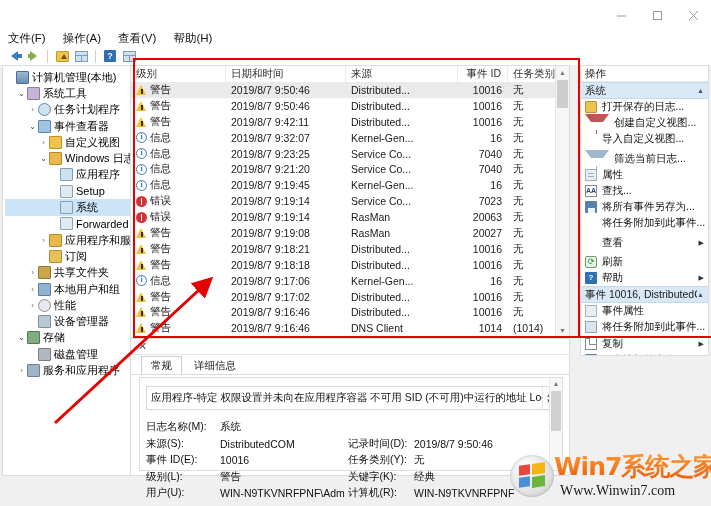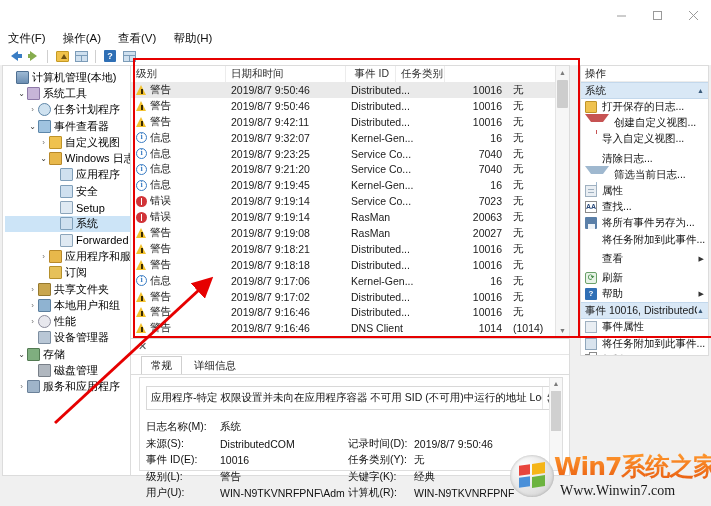--- a/index.html
+++ b/index.html
@@ -261,25 +261,20 @@
           <span class="ticon ic-winlog"></span>
           <span class="tlabel">Windows 日志</span>
         </div>
         <div class="tnode" style="padding-left: 44px;">
           <span class="chev"></span>
           <span class="ticon ic-logblue"></span>
           <span class="tlabel">应用程序</span>
         </div>
         <div class="tnode" style="padding-left: 44px;">
           <span class="chev"></span>
-          <span class="ticon ic-logblue"></span>
-          <span class="tlabel">安全</span>
-        </div>
-        <div class="tnode" style="padding-left: 44px;">
-          <span class="chev"></span>
           <span class="ticon ic-log"></span>
           <span class="tlabel">Setup</span>
         </div>
         <div class="tnode sel" style="padding-left: 44px;">
           <span class="chev"></span>
           <span class="ticon ic-logblue"></span>
           <span class="tlabel">系统</span>
         </div>
         <div class="tnode" style="padding-left: 44px;">
           <span class="chev"></span>
@@ -333,20 +328,21 @@
         </div>
       </div>
   </div>
 
   <div class="midpane">
 
     <div class="listwrap">
       <div class="lhead" id="listHead">
           <div class="hc" style="width: 95px; flex: 0 0 95px;">级别</div>
           <div class="hc" style="width: 120px; flex: 0 0 120px;">日期和时间</div>
+          <div class="hc" style="width: 112px; flex: 0 0 112px;">来源</div>
           <div class="hc num" style="width: 50px; flex: 0 0 50px;">事件 ID</div>
           <div class="hc" style="width: 49px; flex: 0 0 49px;">任务类别</div>
         </div>
       <div class="lbody" id="listBody">
           <div class="lrow sel">
             <div class="cell" style="flex: 0 0 95px;">
               <span class="sev-warn"></span>
               <span>警告</span>
             </div>
             <div class="cell" style="flex: 0 0 120px;">2019/8/7 9:50:46</div>
@@ -579,24 +575,20 @@
         </div>
         <div class="act-item">
           <span class="ai i-filter red"></span>
           <span class="alab">创建自定义视图...</span>
         </div>
         <div class="act-item">
           <span class="ai"></span>
           <span class="alab">导入自定义视图...</span>
         </div>
         <div class="act-sep"></div>
-        <div class="act-item">
-          <span class="ai"></span>
-          <span class="alab">清除日志...</span>
-        </div>
         <div class="act-item">
           <span class="ai i-filter"></span>
           <span class="alab">筛选当前日志...</span>
         </div>
         <div class="act-item">
           <span class="ai i-props"></span>
           <span class="alab">属性</span>
         </div>
         <div class="act-item">
           <span class="ai i-find">AA</span>

